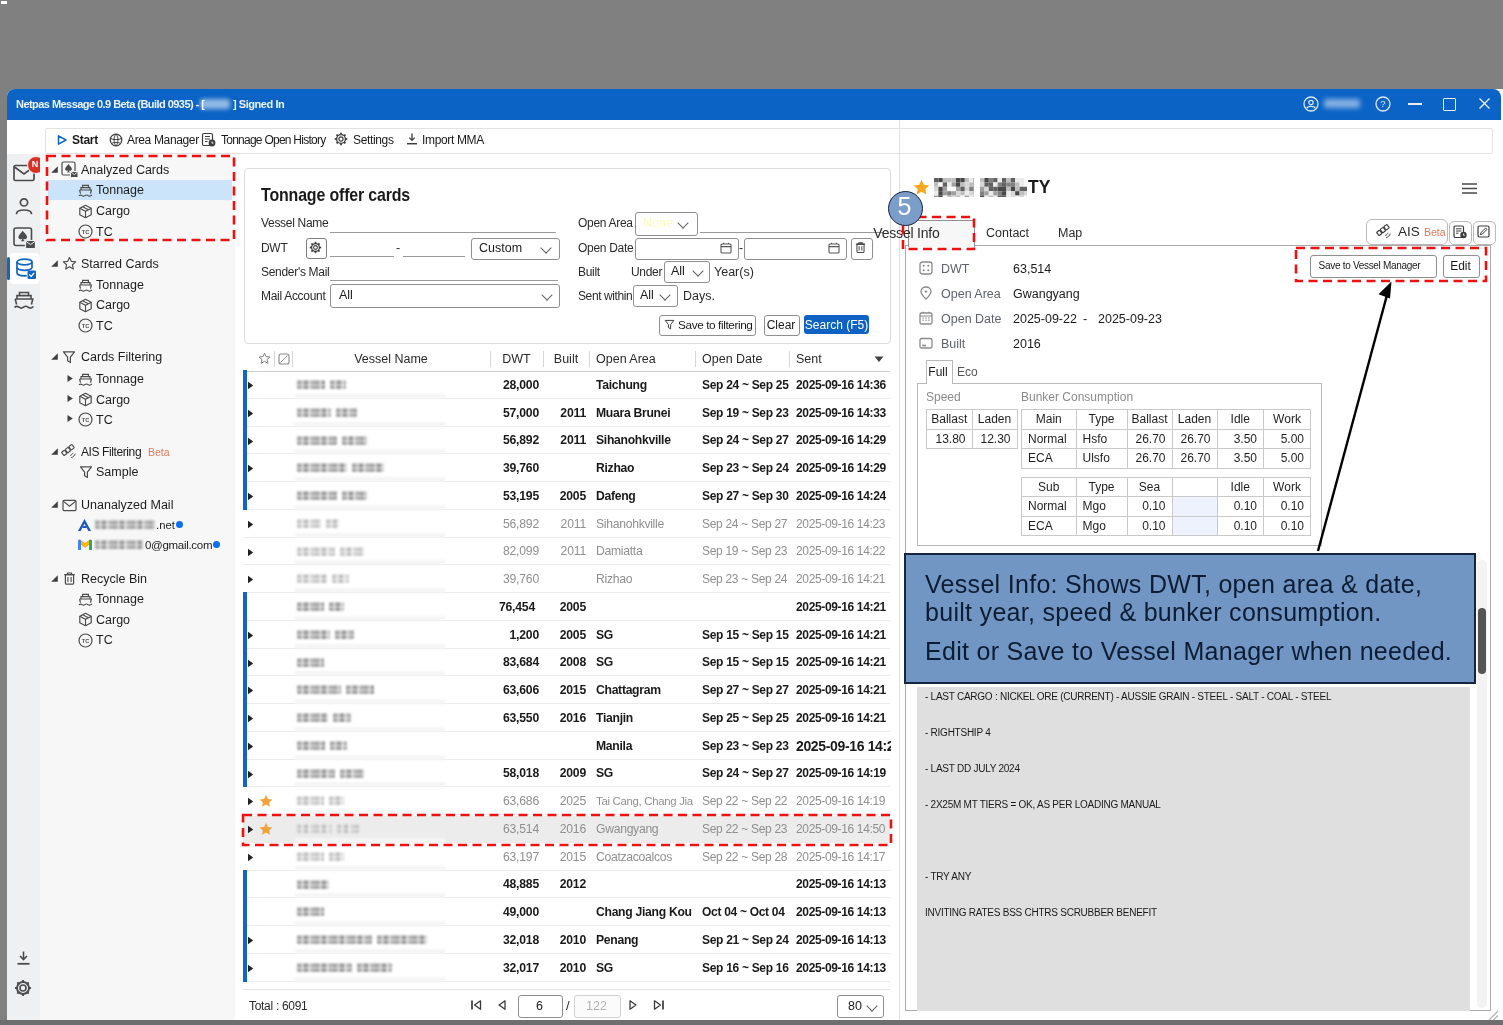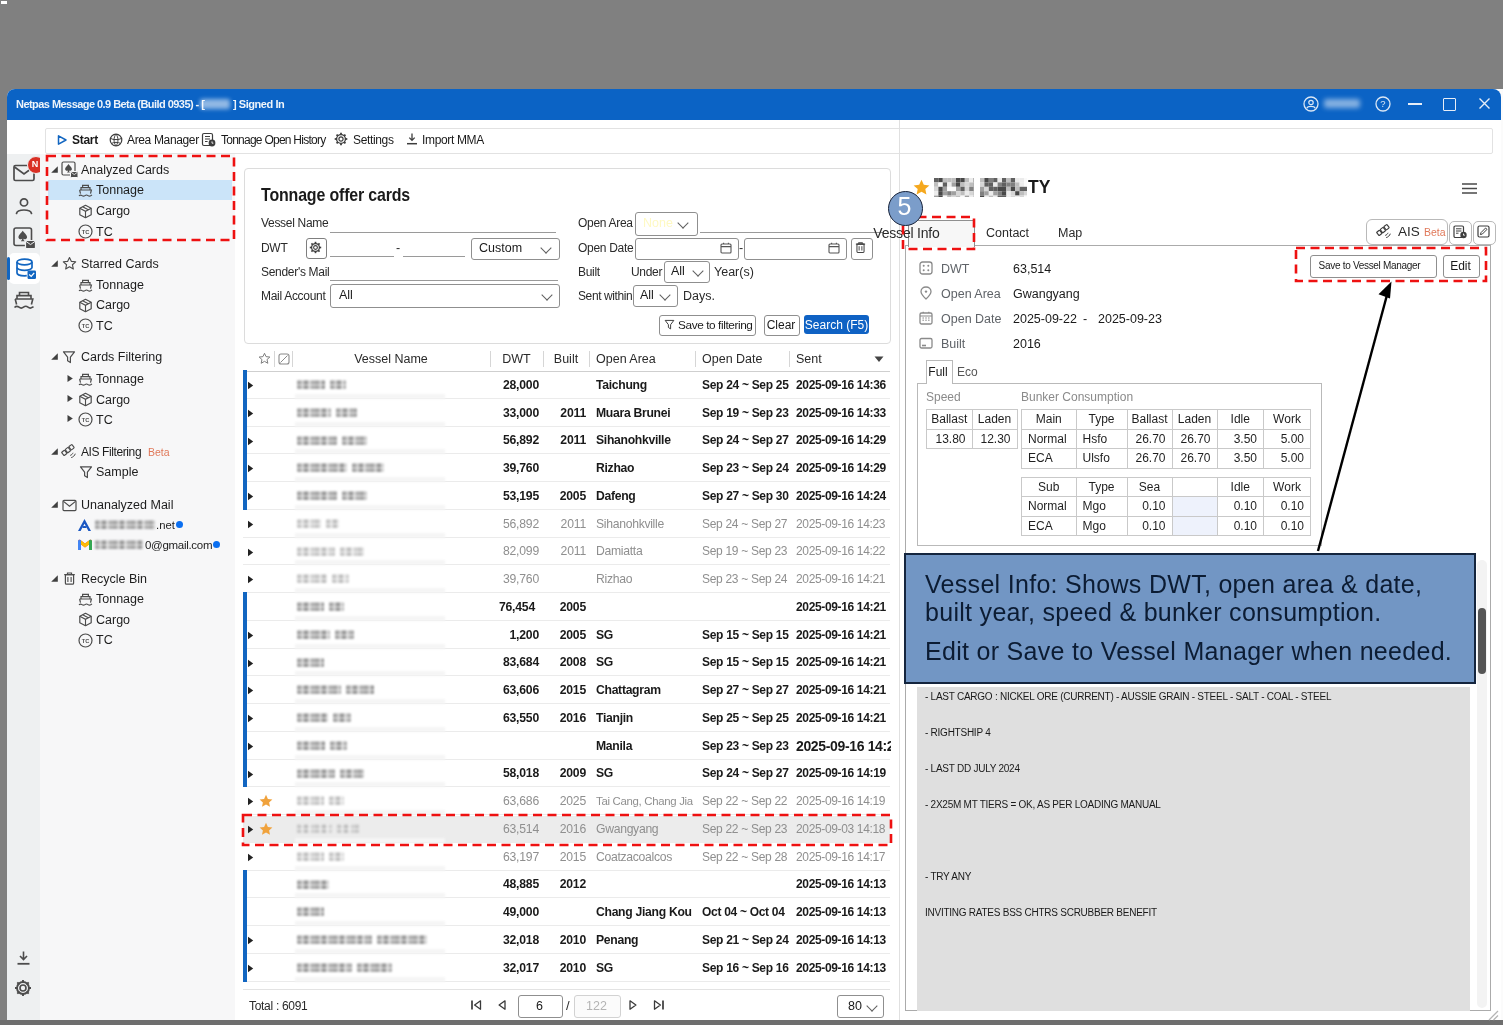--- a/index.html
+++ b/index.html
@@ -421,21 +421,21 @@
 <div class="txt" style="left:702px;top:371.0px;width:92px;height:27.75px;display:flex;align-items:center;overflow:hidden;font-size:12px;color:#1a1a1a;font-weight:700;letter-spacing:-0.3px;">Sep 24 ~ Sep 25</div>
 <div class="txt" style="left:796px;top:371.0px;width:95px;height:27.75px;display:flex;align-items:center;overflow:hidden;font-size:12px;color:#1a1a1a;font-weight:700;letter-spacing:-0.35px;">2025-09-16 14:36</div>
 <div class="abs " style="left:243px;top:425.5px;width:647px;height:1px;background:#ebebeb;"></div>
 <div class="abs " style="left:243px;top:397.75px;width:4px;height:28.75px;background:#1266c1;"></div>
 <svg class="abs" style="left:247px;top:408.75px;" width="7" height="9" viewBox="0 0 7 9">
     <path d="M1 0.8 L6.2 4.5 L1 8.2 Z" fill="#222"></path>
   </svg>
 <div class="abs blur" style="left:297px;top:407.75px;width:34px;height:9px;"></div>
 <div class="abs blur" style="left:336px;top:407.75px;width:21px;height:9px;"></div>
 <div class="abs " style="left:295px;top:421.5px;width:150px;height:5px;background:#f5f5f5;filter:blur(1.2px);"></div>
-<div class="txt" style="left:460px;top:398.75px;width:79px;height:27.75px;display:flex;align-items:center;justify-content:flex-end;font-size:12.2px;color:#1a1a1a;font-weight:700;letter-spacing:-0.2px;">33,000</div>
+<div class="txt" style="left:460px;top:398.75px;width:79px;height:27.75px;display:flex;align-items:center;justify-content:flex-end;font-size:12.2px;color:#1a1a1a;font-weight:700;letter-spacing:-0.2px;">57,000</div>
 <div class="txt" style="left:520px;top:398.75px;width:66px;height:27.75px;display:flex;align-items:center;justify-content:flex-end;font-size:12.2px;color:#1a1a1a;font-weight:700;letter-spacing:-0.2px;">2011</div>
 <div class="txt" style="left:596px;top:398.75px;width:98px;height:27.75px;display:flex;align-items:center;overflow:hidden;font-size:12.2px;color:#1a1a1a;font-weight:700;letter-spacing:-0.3px;">Muara Brunei</div>
 <div class="txt" style="left:702px;top:398.75px;width:92px;height:27.75px;display:flex;align-items:center;overflow:hidden;font-size:12px;color:#1a1a1a;font-weight:700;letter-spacing:-0.3px;">Sep 19 ~ Sep 23</div>
 <div class="txt" style="left:796px;top:398.75px;width:95px;height:27.75px;display:flex;align-items:center;overflow:hidden;font-size:12px;color:#1a1a1a;font-weight:700;letter-spacing:-0.35px;">2025-09-16 14:33</div>
 <div class="abs " style="left:243px;top:453.25px;width:647px;height:1px;background:#ebebeb;"></div>
 <div class="abs " style="left:243px;top:425.5px;width:4px;height:28.75px;background:#1266c1;"></div>
 <svg class="abs" style="left:247px;top:436.5px;" width="7" height="9" viewBox="0 0 7 9">
     <path d="M1 0.8 L6.2 4.5 L1 8.2 Z" fill="#222"></path>
   </svg>
 <div class="abs blur" style="left:297px;top:435.5px;width:40px;height:9px;"></div>
@@ -618,21 +618,21 @@
 <svg class="abs" style="left:259px;top:822.0px;" width="14" height="14" viewBox="0 0 14 14">
     <path d="M7 0.8 L8.9 4.9 L13.4 5.4 L10.1 8.4 L11 12.8 L7 10.5 L3 12.8 L3.9 8.4 L0.6 5.4 L5.1 4.9 Z" fill="#f0a23c"></path>
   </svg>
 <div class="abs blur2" style="left:297px;top:824.0px;width:35px;height:9px;"></div>
 <div class="abs blur2" style="left:337px;top:824.0px;width:22px;height:9px;"></div>
 <div class="abs " style="left:295px;top:837.75px;width:150px;height:5px;background:#f5f5f5;filter:blur(1.2px);"></div>
 <div class="txt" style="left:460px;top:815.0px;width:79px;height:27.75px;display:flex;align-items:center;justify-content:flex-end;font-size:12.2px;color:#8f8f8f;font-weight:400;letter-spacing:-0.2px;">63,514</div>
 <div class="txt" style="left:520px;top:815.0px;width:66px;height:27.75px;display:flex;align-items:center;justify-content:flex-end;font-size:12.2px;color:#8f8f8f;font-weight:400;letter-spacing:-0.2px;">2016</div>
 <div class="txt" style="left:596px;top:815.0px;width:98px;height:27.75px;display:flex;align-items:center;overflow:hidden;font-size:12.2px;color:#8f8f8f;font-weight:400;letter-spacing:-0.3px;">Gwangyang</div>
 <div class="txt" style="left:702px;top:815.0px;width:92px;height:27.75px;display:flex;align-items:center;overflow:hidden;font-size:12px;color:#8f8f8f;font-weight:400;letter-spacing:-0.3px;">Sep 22 ~ Sep 23</div>
-<div class="txt" style="left:796px;top:815.0px;width:95px;height:27.75px;display:flex;align-items:center;overflow:hidden;font-size:12px;color:#8f8f8f;font-weight:400;letter-spacing:-0.35px;">2025-09-03 14:18</div>
+<div class="txt" style="left:796px;top:815.0px;width:95px;height:27.75px;display:flex;align-items:center;overflow:hidden;font-size:12px;color:#8f8f8f;font-weight:400;letter-spacing:-0.35px;">2025-09-16 14:50</div>
 <div class="abs " style="left:243px;top:869.5px;width:647px;height:1px;background:#ebebeb;"></div>
 <svg class="abs" style="left:247px;top:852.75px;" width="7" height="9" viewBox="0 0 7 9">
     <path d="M1 0.8 L6.2 4.5 L1 8.2 Z" fill="#222"></path>
   </svg>
 <div class="abs blur2" style="left:297px;top:851.75px;width:27px;height:9px;"></div>
 <div class="abs blur2" style="left:329px;top:851.75px;width:15px;height:9px;"></div>
 <div class="abs " style="left:295px;top:865.5px;width:150px;height:5px;background:#f5f5f5;filter:blur(1.2px);"></div>
 <div class="txt" style="left:460px;top:842.75px;width:79px;height:27.75px;display:flex;align-items:center;justify-content:flex-end;font-size:12.2px;color:#8f8f8f;font-weight:400;letter-spacing:-0.2px;">63,197</div>
 <div class="txt" style="left:520px;top:842.75px;width:66px;height:27.75px;display:flex;align-items:center;justify-content:flex-end;font-size:12.2px;color:#8f8f8f;font-weight:400;letter-spacing:-0.2px;">2015</div>
 <div class="txt" style="left:596px;top:842.75px;width:98px;height:27.75px;display:flex;align-items:center;overflow:hidden;font-size:12.2px;color:#8f8f8f;font-weight:400;letter-spacing:-0.3px;">Coatzacoalcos</div>

